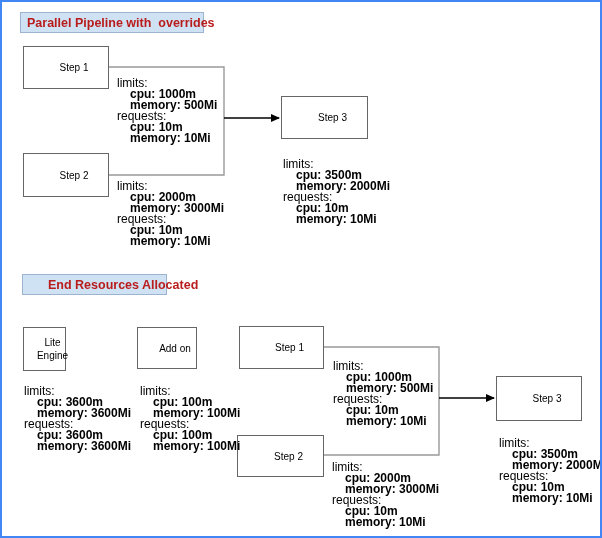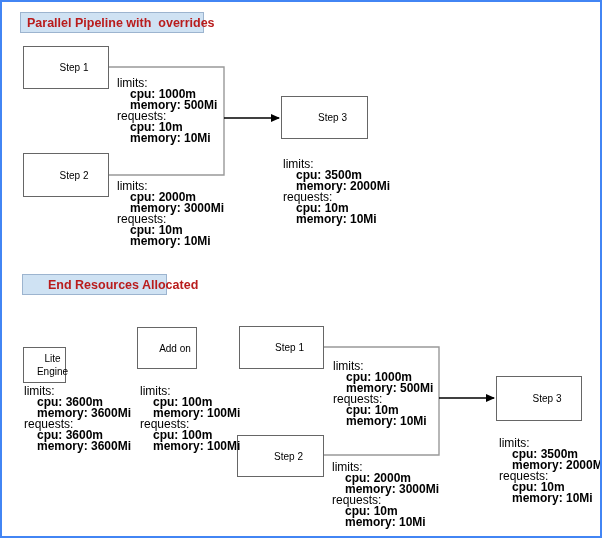--- a/index.html
+++ b/index.html
@@ -82,21 +82,21 @@
     <span>limits:</span>
     <span class="ind">cpu: 3500m</span>
     <span class="ind">memory: 2000Mi</span>
     <span>requests:</span>
     <span class="ind">cpu: 10m</span>
     <span class="ind">memory: 10Mi</span>
   </div>
 
   <div class="title-box" style="left:20px;top:272px;width:145px;height:21px;padding-left:25px;">End Resources Allocated</div>
 
-  <div class="node" style="left:21px;top:325px;width:43px;height:36px;margin-top:20px;">
+  <div class="node" style="left:21px;top:325px;width:43px;height:44px;">
     <span>Lite</span>
     <span>Engine</span>
   </div>
 
   <div class="node" style="left:135px;top:325px;width:60px;height:42px;">
     <span>Add on</span>
   </div>
 
   <div class="node" style="left:237px;top:324px;width:85px;height:43px;">
     <span>Step 1</span>

